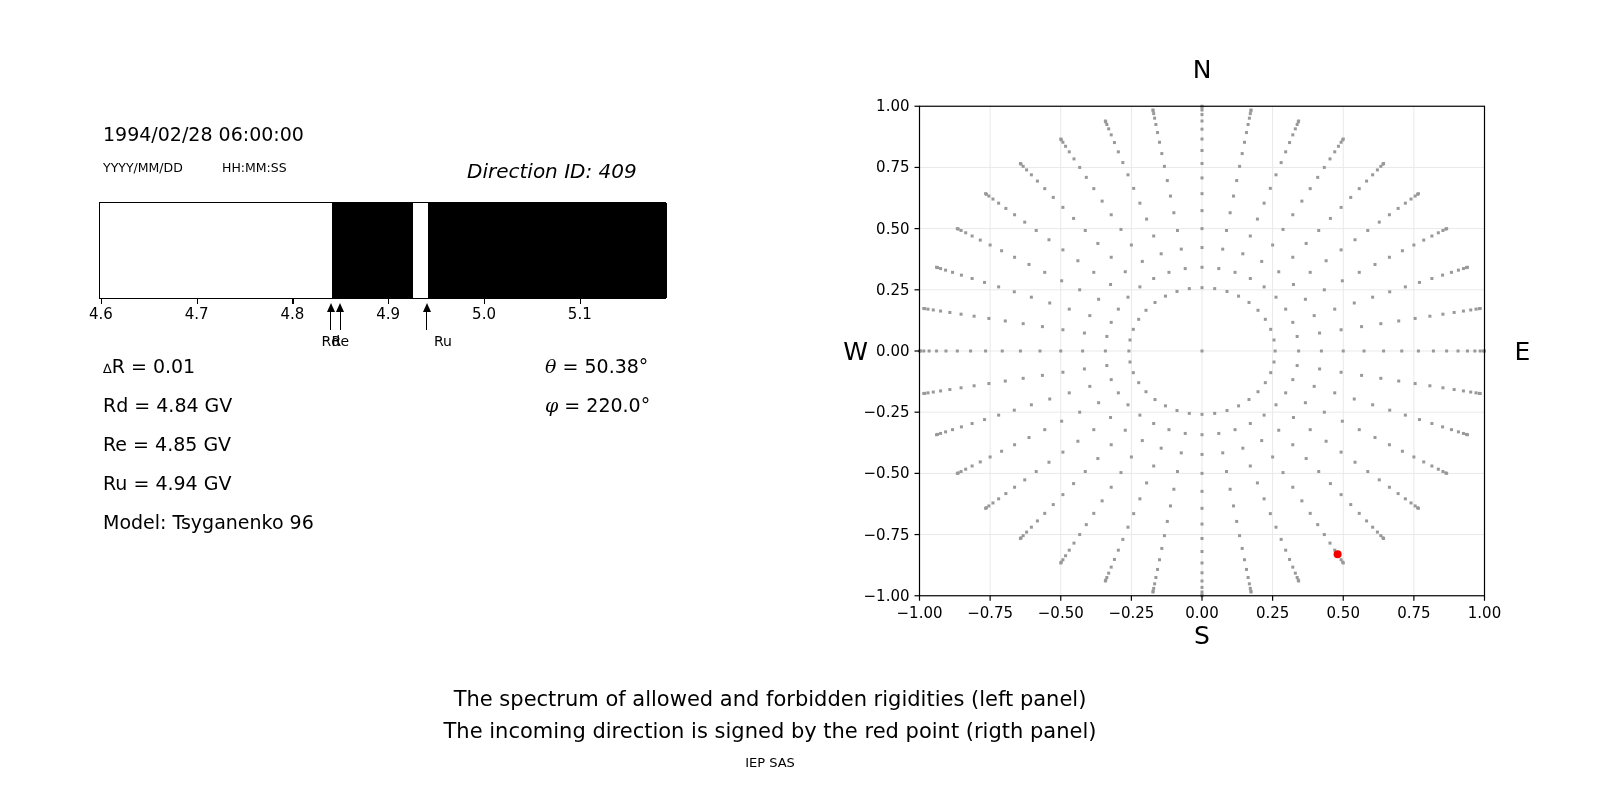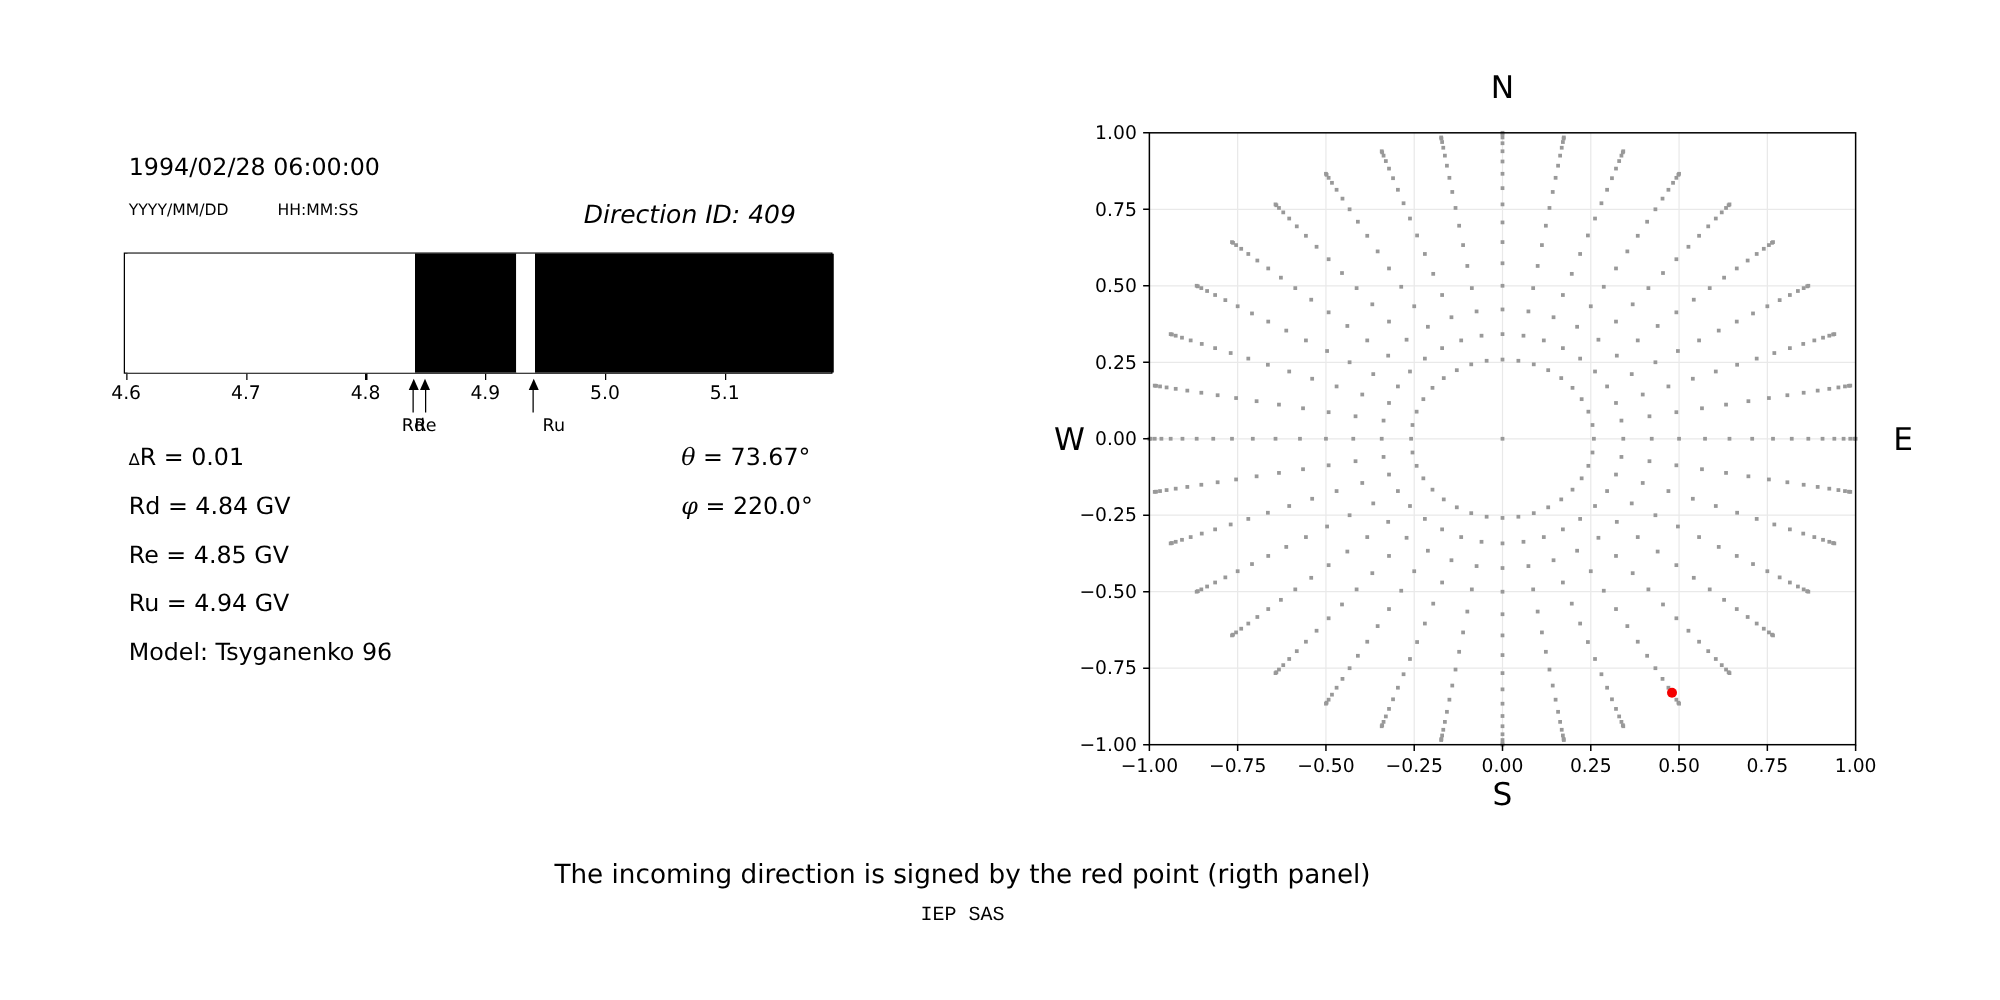--- a/index.html
+++ b/index.html
@@ -15,21 +15,21 @@
   .small-delta{font-size:13px;}
   #spectrum-bar{left:99px;top:202px;width:565px;height:95px;border:1.2px solid #000;background:#fff;}
   .band{position:absolute;top:0;height:100%;}
   .tickmark{position:absolute;width:1.2px;height:5px;background:#000;}
   .ticklabel{position:absolute;transform:translateX(-50%);font-size:15px;}
   .arrow-line{position:absolute;width:1.2px;background:#000;}
   .arrow-head{position:absolute;width:0;height:0;border-left:4px solid transparent;border-right:4px solid transparent;border-bottom:9px solid #000;}
   .arrow-label{position:absolute;transform:translateX(-50%);font-size:14px;}
   #caption-block{left:0;top:684px;width:1540px;text-align:center;}
   .caption-line{font-size:21px;line-height:1.52;}
-  .caption-credit{font-size:16px;margin-top:7px;font-family:Liberation Mono, monospace;}
+  .caption-credit{font-size:13px;margin-top:7px;}
 </style>
 </head>
 <body>
 
 <div class="abs" style="left:0;top:0;width:760px;height:560px;">
   <div class="abs t19" style="left:103px;top:124px;">1994/02/28 06:00:00</div>
   <div class="abs t12" style="left:103px;top:161px;">YYYY/MM/DD</div>
   <div class="abs t12" style="left:222px;top:161px;">HH:MM:SS</div>
   <div class="abs t20" style="left:467px;top:160px;font-style:italic;">Direction ID: 409</div>
 
@@ -61,21 +61,21 @@
       <div class="arrow-head" style="left: 422.557px; top: 303px;"></div>
       <div class="arrow-line" style="left: 425.957px; top: 311px; height: 19px;"></div>
       <div class="arrow-label" style="left: 443px; top: 333px;">Ru</div>
     </div>
 
   <div class="abs t19" style="left:103px;top:356px;"><span class="small-delta">∆</span><span>R = 0.01</span></div>
   <div class="abs t19" style="left:103px;top:395px;">Rd = 4.84 GV</div>
   <div class="abs t19" style="left:103px;top:434px;text-align:center;">Re = 4.85 GV</div>
   <div class="abs t19" style="left:103px;top:473px;text-align:right;">Ru = 4.94 GV</div>
   <div class="abs t19" style="left:103px;top:512px;">Model: Tsyganenko 96</div>
-  <div class="abs t19" style="left:545px;top:356px;"><span class="greek">θ</span><span> = 73.67°</span></div>
+  <div class="abs t19" style="left:545px;top:356px;"><span class="greek">θ</span><span> = 50.38°</span></div>
   <div class="abs t19" style="left:545px;top:395px;"><span class="greek">φ</span><span> = 220.0°</span></div>
 </div>
 
 <svg class="abs" id="direction-svg" style="left:830px;top:40px;" width="700" height="620" viewBox="0 0 700 620">
     <line x1="160.125" y1="66.25" x2="160.125" y2="555.75" stroke="#e9e9e9" stroke-width="1"></line>
     <line x1="230.75" y1="66.25" x2="230.75" y2="555.75" stroke="#e9e9e9" stroke-width="1"></line>
     <line x1="301.375" y1="66.25" x2="301.375" y2="555.75" stroke="#e9e9e9" stroke-width="1"></line>
     <line x1="372" y1="66.25" x2="372" y2="555.75" stroke="#e9e9e9" stroke-width="1"></line>
     <line x1="442.625" y1="66.25" x2="442.625" y2="555.75" stroke="#e9e9e9" stroke-width="1"></line>
     <line x1="513.25" y1="66.25" x2="513.25" y2="555.75" stroke="#e9e9e9" stroke-width="1"></line>
@@ -702,15 +702,16 @@
     <text x="79.5" y="132.4375" text-anchor="end" font-size="15" fill="#000">0.75</text>
     <line x1="84.5" y1="66.25" x2="89.5" y2="66.25" stroke="#000" stroke-width="1.2"></line>
     <text x="79.5" y="71.25" text-anchor="end" font-size="15" fill="#000">1.00</text>
     <text x="372" y="38.25" font-size="25" fill="#000" text-anchor="middle">N</text>
     <text x="372" y="603.75" font-size="25" fill="#000" text-anchor="middle">S</text>
     <text x="25.5" y="320" font-size="25" fill="#000" text-anchor="middle">W</text>
     <text x="692.5" y="320" font-size="25" fill="#000" text-anchor="middle">E</text>
   </svg>
 
 <div class="abs" id="caption-block">
+  <div class="caption-line">The spectrum of allowed and forbidden rigidities (left panel)</div>
   <div class="caption-line">The incoming direction is signed by the red point (rigth panel)</div>
   <div class="caption-credit">IEP SAS</div>
 </div>
 
 </body></html>

